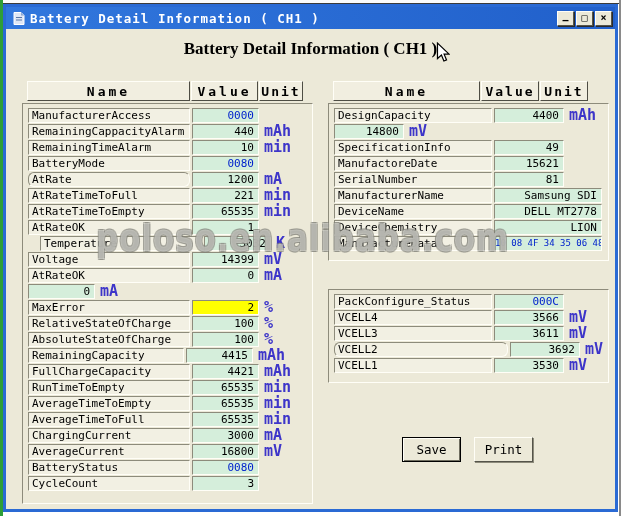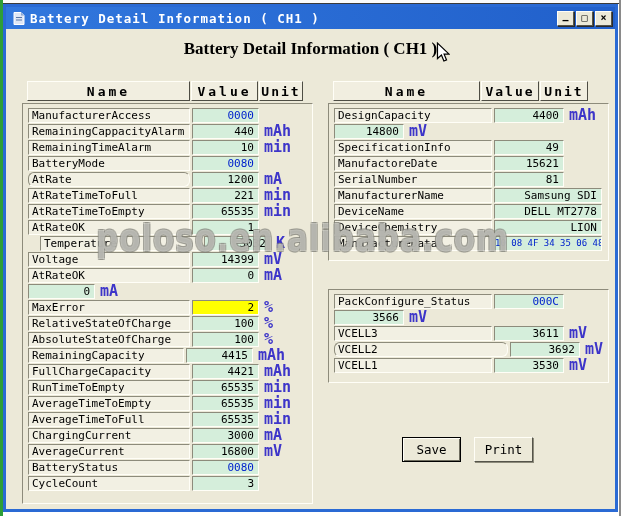--- a/index.html
+++ b/index.html
@@ -270,20 +270,21 @@
         <div class="unit"></div>
       </div>
     </div>
   <div id="pack-rows" class="panel" style="left:328px;top:289px;width:281px;height:94px;">
       <div class="trow">
         <div class="tc tname" style="width: 158px;">PackConfigure_Status</div>
         <div class="tc tval hex" style="width: 70px;">000C</div>
         <div class="unit"></div>
       </div>
       <div class="trow">
+        <div class="tc tname" style="width: 158px;">VCELL4</div>
         <div class="tc tval" style="width: 70px;">3566</div>
         <div class="unit">mV</div>
       </div>
       <div class="trow">
         <div class="tc tname" style="width: 158px;">VCELL3</div>
         <div class="tc tval" style="width: 70px;">3611</div>
         <div class="unit">mV</div>
       </div>
       <div class="trow">
         <div class="tc tname" style="width: 174px; border-radius: 6px;">VCELL2</div>

